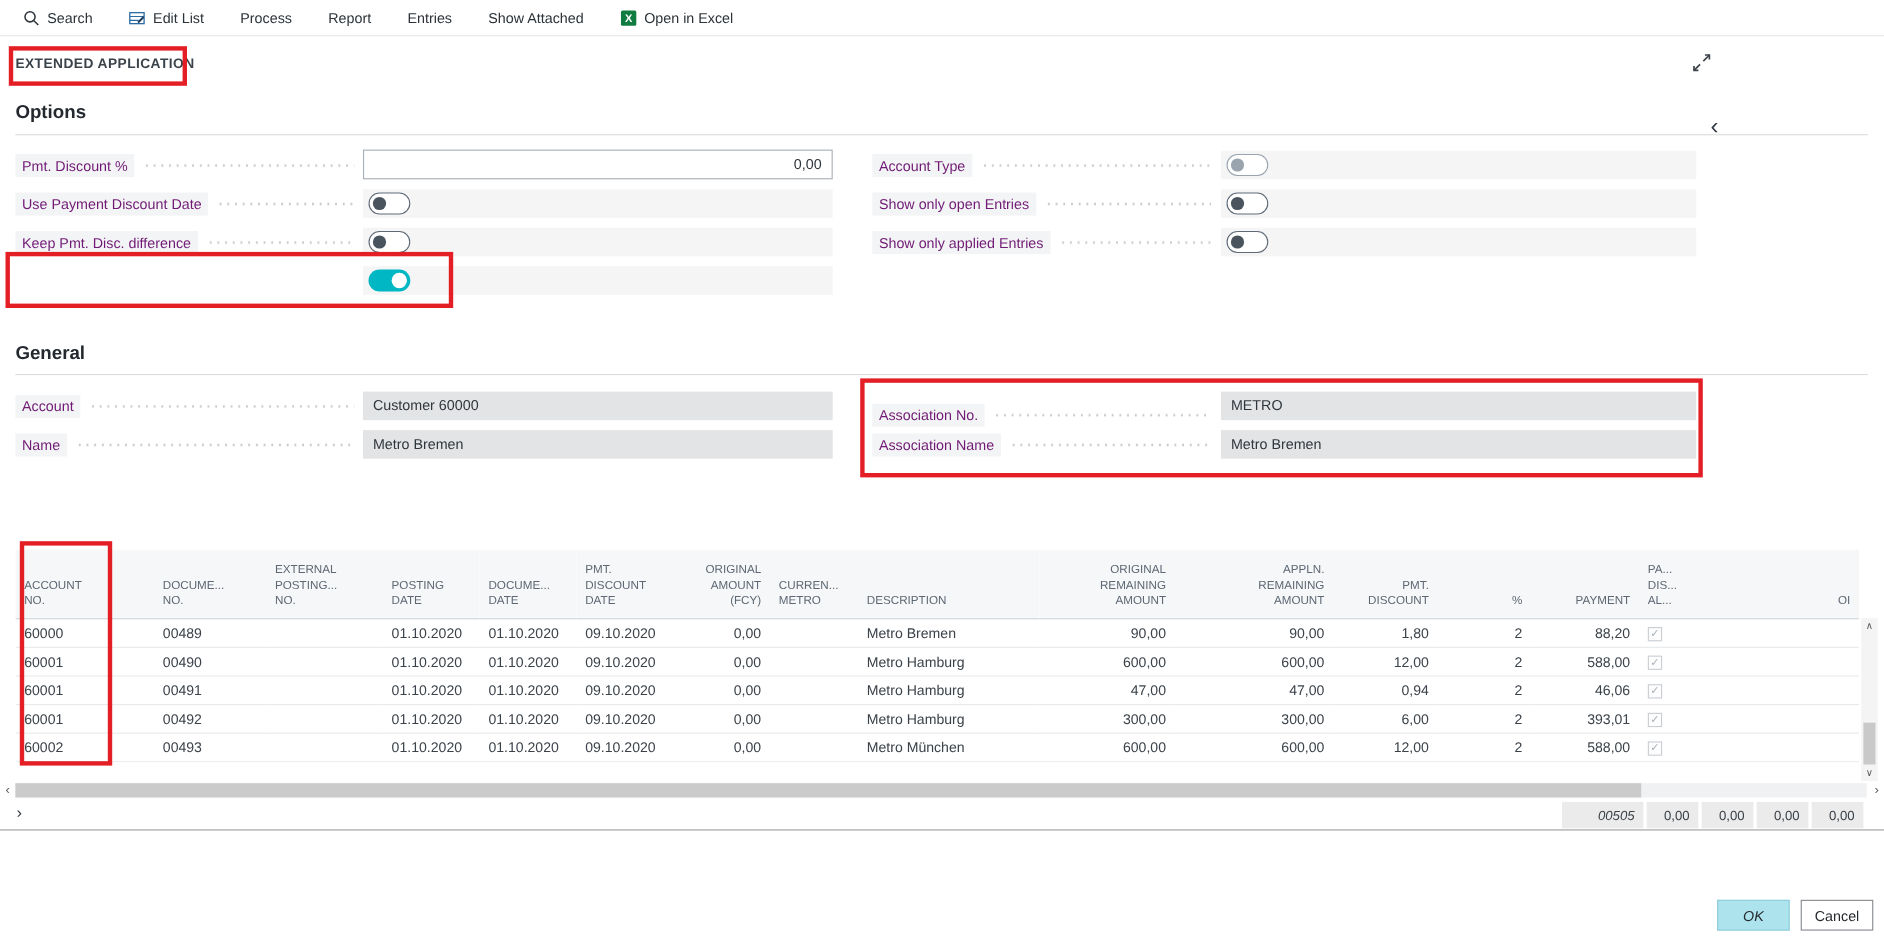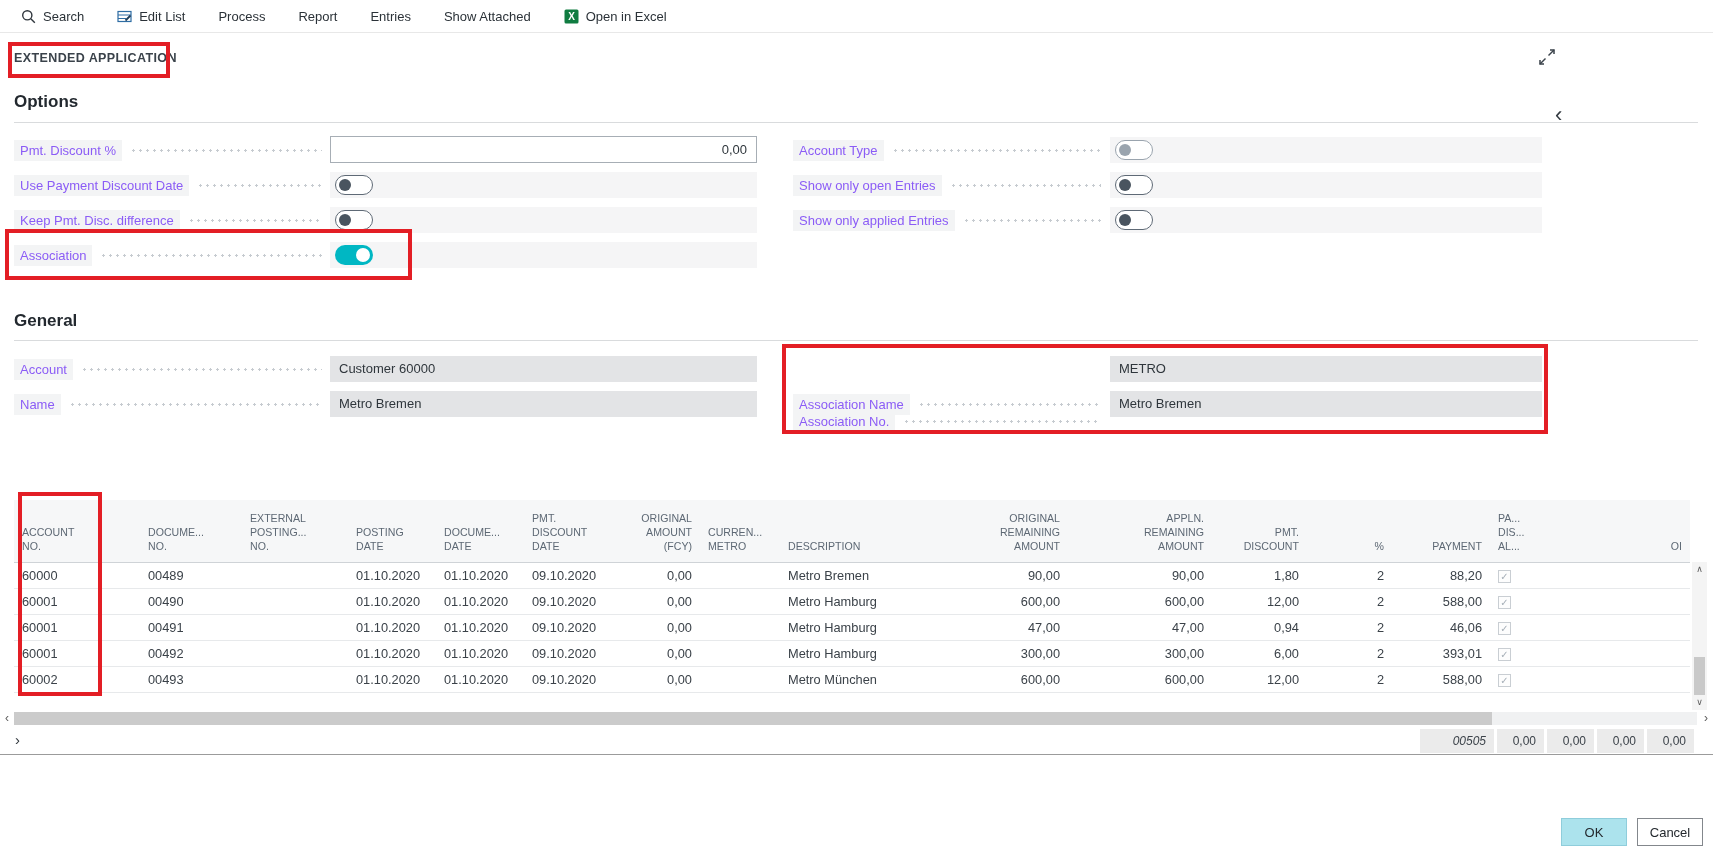--- a/index.html
+++ b/index.html
@@ -18,21 +18,21 @@
   .page-title { position:absolute; left:14px; top:51px; font-size:12.5px; font-weight:bold;
                 letter-spacing:.4px; color:#3a424a; }
   .expand-icon { position:absolute; left:1537px; top:47px; cursor:pointer; }
   .edge-chevron { position:absolute; left:1555px; top:102px; font-size:22px; color:#343b42; cursor:pointer; }
 
   .section-heading { position:absolute; left:14px; font-size:17px; font-weight:600; color:#23292f; }
   .rule { position:absolute; left:14px; width:1684px; height:1px; background:#d9dbdd; }
 
   
   .label-wrap { position:absolute; display:flex; align-items:center; height:26px; }
-  .chip { background:#f3f4f5; padding:3px 6px; font-size:13px; color:#8b5cf6; white-space:nowrap; }
+  .chip { background:#f3f4f5; padding:3px 6px; font-size:13px; color:#701a75; white-space:nowrap; }
   .dots { flex:1; height:3px; margin:0 7px 0 8px;
           background-image:radial-gradient(circle, #c6cbd0 1.1px, rgba(0,0,0,0) 1.3px);
           background-size:7px 3px; background-repeat:repeat-x; background-position:left center; }
   .strip { position:absolute; height:26px; background:#f5f5f6; }
   .num-input { position:absolute; height:27px; background:#fff; border:1px solid #a7aeb5;
                font-size:13px; color:#2f363c; text-align:right; padding:0 9px;
                font-family:"Liberation Sans", sans-serif; }
   .ro-input { position:absolute; height:26px; background:#e3e4e6; font-size:13px; color:#2f363c;
               padding:0 9px; line-height:26px; white-space:nowrap; overflow:hidden; }
   .toggle { position:absolute; width:38px; height:20px; border-radius:10px; cursor:pointer; }
@@ -166,24 +166,20 @@
 
   <div class="label-wrap" style="left:14px; top:207px; width:315px;">
     <span class="chip">Keep Pmt. Disc. difference</span>
     <span class="dots"></span>
   </div>
   <div class="strip" style="left:330px; top:207px; width:427px;"></div>
   <div class="toggle off" style="left:335px; top:210px;">
       <div class="knob"></div>
     </div>
 
-  <div class="label-wrap" style="left:14px; top:242px; width:315px;">
-    <span class="chip">Association</span>
-    <span class="dots"></span>
-  </div>
   <div class="strip" style="left:330px; top:242px; width:427px;"></div>
   <div class="toggle on" style="left: 335px; top: 245px; background: rgb(0, 183, 195);">
       <div class="knob"></div>
     </div>
   <div class="annotation" style="left: 5px; top: 229px; width: 407px; height: 51px; border-color: rgb(227, 30, 37);"></div>
 
   <div class="label-wrap" style="left:793px; top:137px; width:315px;">
     <span class="chip">Account Type</span>
     <span class="dots"></span>
   </div>
@@ -218,21 +214,21 @@
     <span class="dots"></span>
   </div>
   <div class="ro-input" style="left:330px; top:356px; width:427px;">Customer 60000</div>
 
   <div class="label-wrap" style="left:14px; top:391px; width:315px;">
     <span class="chip">Name</span>
     <span class="dots"></span>
   </div>
   <div class="ro-input" style="left:330px; top:391px; width:427px;">Metro Bremen</div>
 
-  <div class="label-wrap" style="left:793px; top:364px; width:315px;margin-top:44px;">
+  <div class="label-wrap" style="left:793px; top:364px; width:315px;">
     <span class="chip">Association No.</span>
     <span class="dots"></span>
   </div>
   <div class="ro-input" style="left:1110px; top:356px; width:432px;">METRO</div>
 
   <div class="label-wrap" style="left:793px; top:391px; width:315px;">
     <span class="chip">Association Name</span>
     <span class="dots"></span>
   </div>
   <div class="ro-input" style="left:1110px; top:391px; width:432px;">Metro Bremen</div>
@@ -418,16 +414,16 @@
     <span class="gf-expand">›</span>
     <div class="totals" id="totals">
         <div class="total-box" style="width: 74px; font-style: italic;">00505</div>
         <div class="total-box" style="width: 47px;">0,00</div>
         <div class="total-box" style="width: 47px;">0,00</div>
         <div class="total-box" style="width: 47px;">0,00</div>
         <div class="total-box" style="width: 47px;">0,00</div>
       </div>
   </div>
 
-  <button class="btn btn-ok" style="background: rgb(172, 227, 237);">OK</button>
+  <button class="btn btn-ok" style="background: rgb(172, 227, 237); font-style: italic;">OK</button>
   <button class="btn btn-cancel">Cancel</button>
 
 </div>
 
 </body></html>

